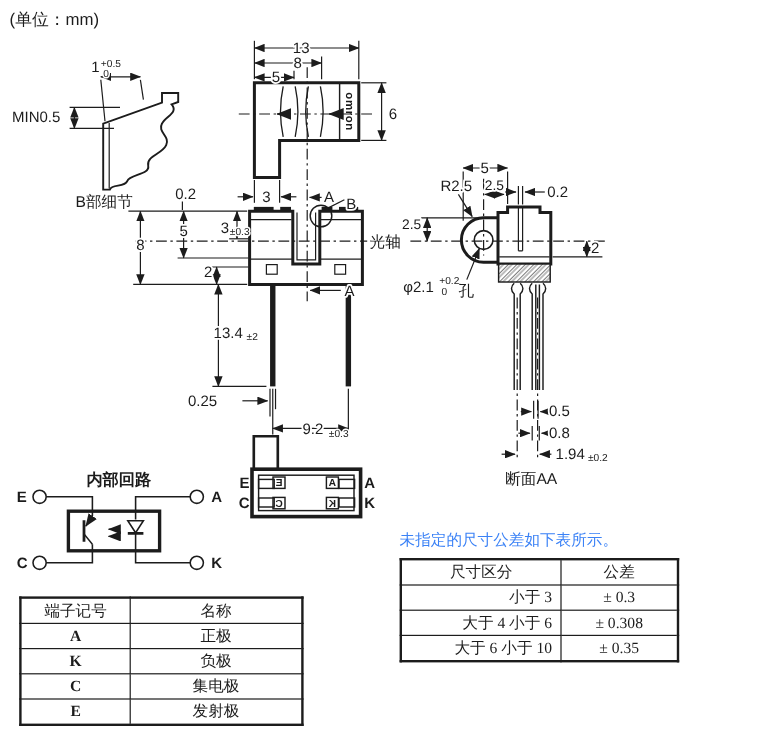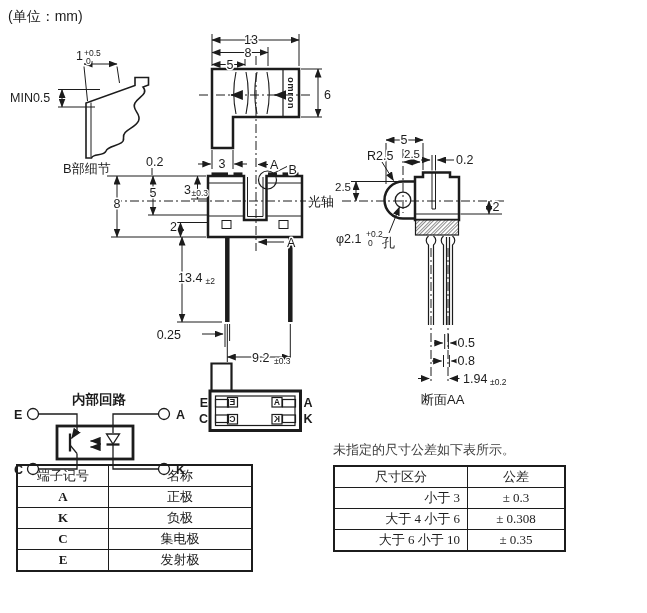--- a/index.html
+++ b/index.html
@@ -9,25 +9,25 @@
   svg text{fill:#1c1c1c;}
   .d  {font:12.5px "Liberation Sans",sans-serif;paint-order:stroke;stroke:#fff;stroke-width:3px;stroke-linejoin:round;}
   .d11{font:11.5px "Liberation Sans",sans-serif;paint-order:stroke;stroke:#fff;stroke-width:3px;stroke-linejoin:round;}
   .ds {font:8.5px  "Liberation Sans",sans-serif;paint-order:stroke;stroke:#fff;stroke-width:2.5px;stroke-linejoin:round;}
   .cj {font:13px   "Liberation Sans",sans-serif;}
   .cjb{font:bold 13.5px "Liberation Sans",sans-serif;}
   .unit{font:14px "Liberation Sans",sans-serif;}
   .pin{font:bold 12.5px "Liberation Sans",sans-serif;}
   .pinS{font:bold 8.5px "Liberation Sans",sans-serif;}
   .brand{font:bold 9.5px "Liberation Sans",sans-serif;letter-spacing:.5px;}
-  .note{position:absolute;left:333px;top:441px;font:13px "Liberation Serif",serif;color:#404040;}
+  .note{position:absolute;left:333px;top:441px;font:13px "Liberation Serif",serif;color:#3b82f6;}
   table.t{border-collapse:collapse;position:absolute;color:#1c1c1c;
           font:13px "Liberation Serif",serif;border:2px solid #1c1c1c;table-layout:fixed;}
   table.t td{border:1.4px solid #1c1c1c;text-align:center;height:20px;padding:0 13px;overflow:hidden;}
-  #term-table{left:16px;top:464px;}
+  #term-table{left:16px;top:497px;}
   #term-table .c1{width:64px;font-weight:bold;}
   #term-table .c2{width:116px;}
   #term-table .hdr td{font-weight:normal;}
   #tol-table{left:333px;top:465px;}
   #tol-table .c1{width:106px;}
   #tol-table .c2{width:70px;}
   #tol-table tr.data .c1{text-align:right;padding-right:7px;}
 </style>
 </head>
 <body>

